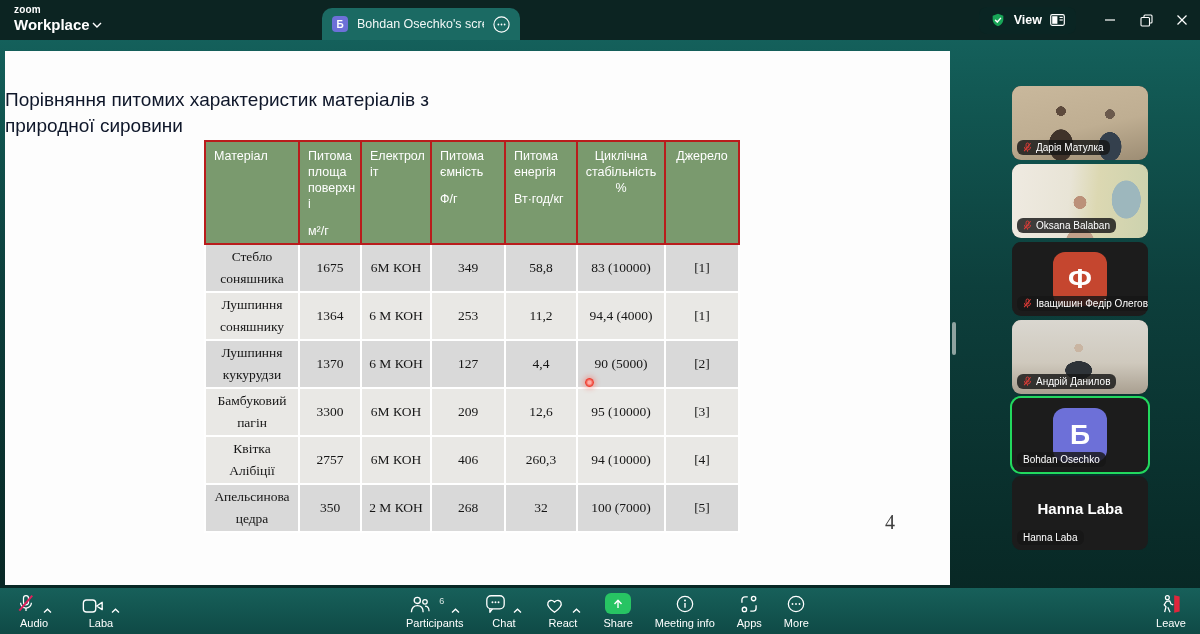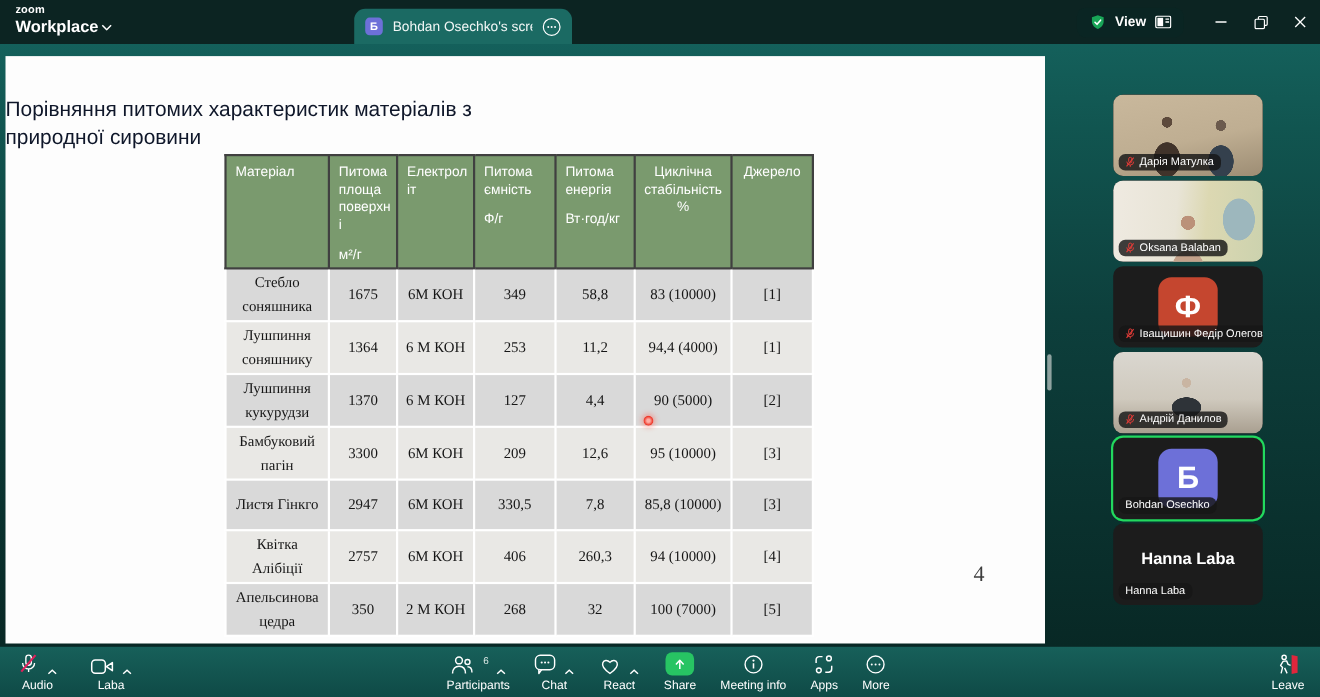--- a/index.html
+++ b/index.html
@@ -23,21 +23,21 @@
   .tb-right{position:absolute;right:0;top:0;height:40px;display:flex;align-items:center;}
   .view-pill{display:flex;align-items:center;gap:8px;background:#0a2523;border-radius:8px;padding:5px 11px;margin-right:16px;cursor:pointer;color:#fff;font-size:12.5px;font-weight:bold;}
   .win-btn{width:36px;height:40px;display:flex;align-items:center;justify-content:center;cursor:pointer;}
   
   .content{position:absolute;left:0;top:40px;width:1200px;height:548px;
     background:linear-gradient(180deg,#14605b 0%,#115550 14%,#0d3f3c 45%,#082825 100%);}
   .slide{position:absolute;left:5px;top:11px;width:945px;height:534px;background:#fdfdfd;}
   .slide-title{position:absolute;left:0;top:36px;width:945px;text-align:left;color:#0f172a;font-size:19px;line-height:26px;font-weight:400;}
   .page-num{position:absolute;left:880px;top:460px;font-family:"Liberation Serif",serif;font-size:20px;color:#3d3d3d;}
   table.slide-table{position:absolute;left:199px;top:89px;width:534px;border-collapse:collapse;table-layout:fixed;}
-  .slide-table th{background:#7a9a6e;color:#fff;font-size:12.5px;font-weight:400;vertical-align:top;text-align:left;padding:6px 4px 4px 8px;height:85px;border:2px solid #404040;overflow-wrap:anywhere;line-height:16px;}
+  .slide-table th{background:#7a9a6e;color:#fff;font-size:12.5px;font-weight:400;vertical-align:top;text-align:left;padding:6px 4px 4px 8px;height:85px;border:2px solid #b91c1c;overflow-wrap:anywhere;line-height:16px;}
   .slide-table th.ctr{text-align:center;padding-left:4px;}
   .h-u{margin-top:11px;}
   .slide-table td{font-family:"Liberation Serif",serif;font-size:13.5px;color:#161616;text-align:center;vertical-align:middle;border:2px solid #fff;height:42px;line-height:22px;padding:1px 3px;overflow-wrap:anywhere;}
   tr.odd td{background:#d9d9d9;}
   tr.even td{background:#e9e8e5;}
   .laser{position:absolute;left:585px;top:338px;width:9px;height:9px;border-radius:50%;
     background:radial-gradient(circle,#ffada5 0 22%,#ee392b 62%,rgba(238,57,43,.2) 100%);
     box-shadow:0 0 5px 2px rgba(255,90,75,.4);}
   .vscroll{position:absolute;left:952px;top:282px;width:4px;height:33px;background:#8fa3a0;border-radius:2px;cursor:pointer;}
   
@@ -216,29 +216,20 @@
           </tr>
           <tr class="even">
             <td>Бамбуковий пагін</td>
             <td>3300</td>
             <td>6М КОН</td>
             <td>209</td>
             <td>12,6</td>
             <td>95 (10000)</td>
             <td>[3]</td>
           </tr>
-          <tr class="odd">
-            <td>Листя Гінкго</td>
-            <td>2947</td>
-            <td>6М КОН</td>
-            <td>330,5</td>
-            <td>7,8</td>
-            <td>85,8 (10000)</td>
-            <td>[3]</td>
-          </tr>
           <tr class="even">
             <td>Квітка Алібіції</td>
             <td>2757</td>
             <td>6М КОН</td>
             <td>406</td>
             <td>260,3</td>
             <td>94 (10000)</td>
             <td>[4]</td>
           </tr>
           <tr class="odd">

